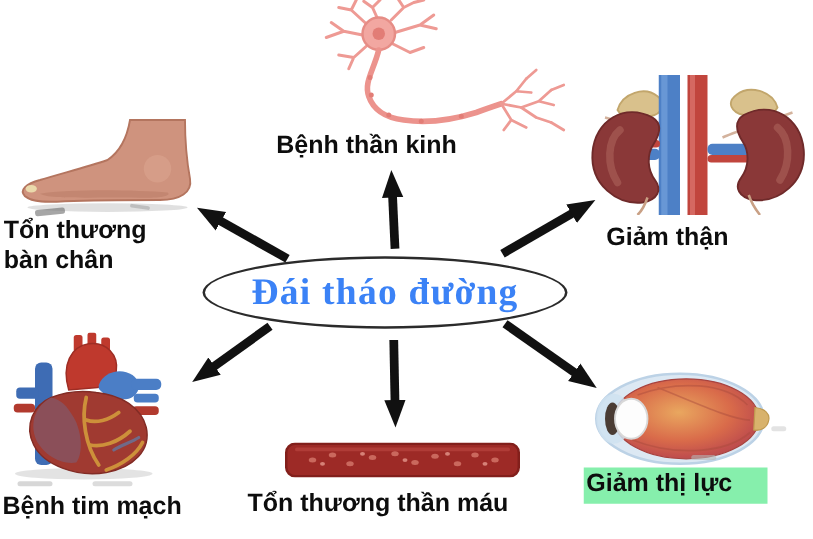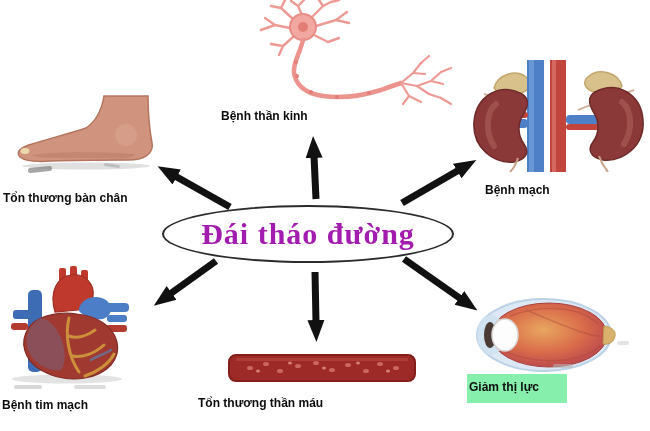--- a/index.html
+++ b/index.html
@@ -2,33 +2,33 @@
 <html><head>
 <meta charset="utf-8">
 <style>
   html,body{margin:0;padding:0;background:#fff;}
   .canvas{
     position:relative;width:650px;height:431px;background:#ffffff;
     overflow:hidden;font-family:"Liberation Sans",sans-serif;
   }
   .abs{position:absolute;}
   .label{
-    position:absolute;font-weight:700;font-size:12px;line-height:24px;
+    position:absolute;font-weight:700;font-size:20px;line-height:24px;
     color:#0d0d0d;white-space:nowrap;letter-spacing:0px;
   }
   .label.wrap{white-space:normal;}
   .center-oval{
     position:absolute;left:162px;top:205px;width:288px;height:54px;
     border:2px solid #2b2b2b;border-radius:50%;
     display:flex;align-items:center;justify-content:center;
     background:#ffffff;
   }
   .center-oval span{
     font-family:"Liberation Serif",serif;font-weight:700;font-size:30px;
-    color:#a21caf;letter-spacing:1px;white-space:nowrap;
+    color:#3b82f6;letter-spacing:1px;white-space:nowrap;
   }
   .smudge{position:absolute;border-radius:2px;}
   svg{display:block;}
 </style>
 </head>
 <body>
 
 <div class="canvas">
 
   <svg class="abs" style="left:253px;top:0px;" width="212" height="106" viewBox="0 0 212 106">
@@ -186,23 +186,23 @@
       <line x1="404" y1="259" x2="461" y2="299"></line>
     </g>
   </svg>
 
   <div class="center-oval">
     <span>Đái tháo đường</span>
   </div>
 
   <div class="label" style="left:221px;top:104px;">Bệnh thần kinh</div>
 
-  <div class="label" style="left:485px;top:178px;">Bệnh mạch</div>
-
-  <div class="label wrap" style="left:3px;top:172px;width:126px;margin-top:14px;">Tổn thương bàn chân</div>
+  <div class="label" style="left:485px;top:178px;">Giảm thận</div>
+
+  <div class="label wrap" style="left:3px;top:172px;width:126px;">Tổn thương bàn chân</div>
 
   <div class="label" style="left:2px;top:393px;">Bệnh tim mạch</div>
 
   <div class="label" style="left:198px;top:391px;">Tổn thương thần máu</div>
 
   <div class="label" style="left:467px;top:374px;background:#86efac;padding:1px 28px 4px 2px;">Giảm thị lực</div>
 
   <div class="smudge" style="left:28px;top:167px;width:24px;height:5px;background:#6b6b6b;opacity:.6;transform:rotate(-6deg);"></div>
   <div class="smudge" style="left:14px;top:385px;width:28px;height:4px;background:#bdbdbd;opacity:.6;"></div>
   <div class="smudge" style="left:74px;top:385px;width:32px;height:4px;background:#c4c4c4;opacity:.6;"></div>

